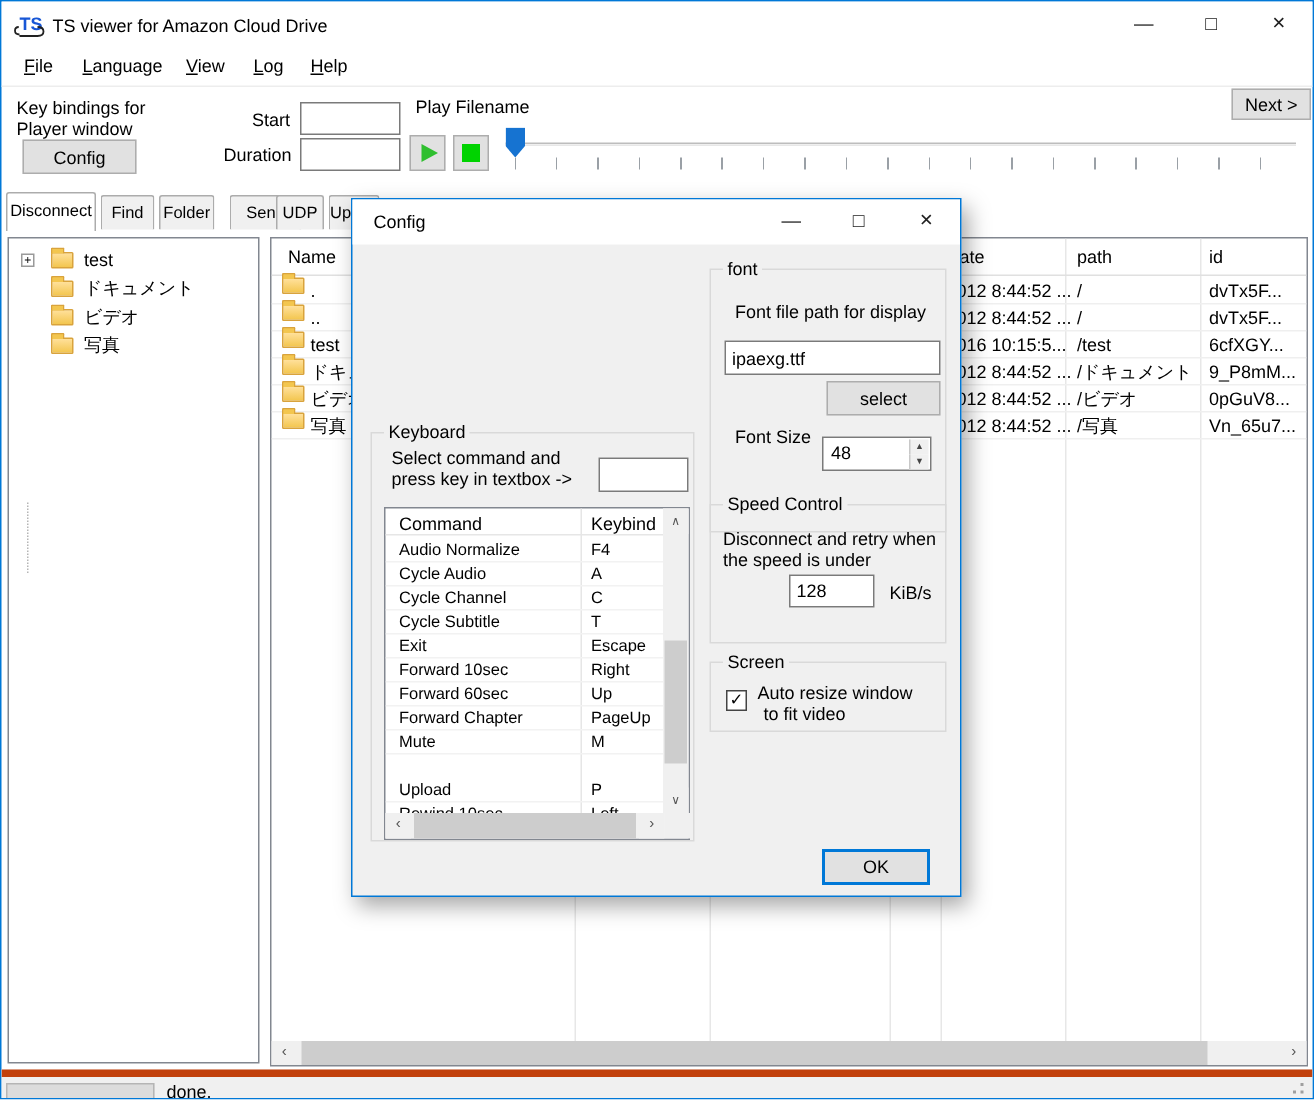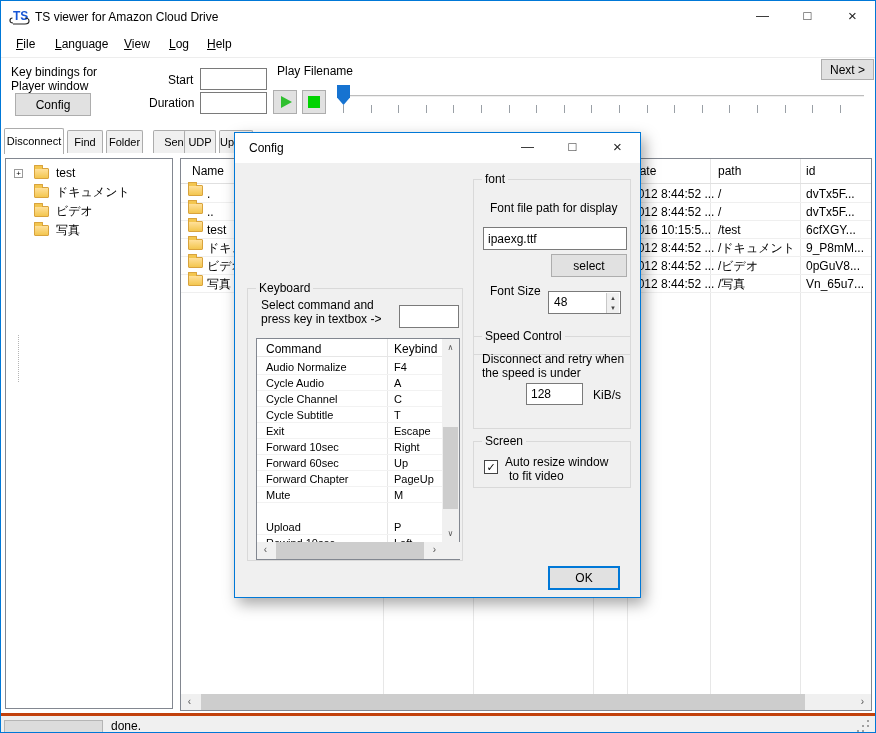--- a/index.html
+++ b/index.html
@@ -43,21 +43,21 @@
   .hcell { position:absolute; top:5px; font-size:12px; white-space:nowrap; }
   .lrow { position:absolute; left:0; width:100%; height:18px; border-bottom:1px solid #efefef; font-size:12px; line-height:18px; white-space:nowrap; }
   .lrow span { position:absolute; top:0; }
 
   
   .sb { position:absolute; background:#f0f0f0; }
   .sb-arrow { position:absolute; color:#555; font-size:10px; text-align:center; background:#f0f0f0; }
   .sb-thumb { position:absolute; background:#cdcdcd; }
 
   
-  .statusbar { position:absolute; left:0; top:712px; width:100%; height:20px; background:#f0f0f0; border-top:3px solid #c2410c; }
+  .statusbar { position:absolute; left:0; top:712px; width:100%; height:20px; background:#f0f0f0; border-top:5px solid #c2410c; }
   .grip { position:absolute; right:6px; top:14px; width:2px; height:2px; background:transparent;
     box-shadow: 0 0 #9f9f9f, -5px 0 #9f9f9f, -10px 0 #9f9f9f, 0 -5px #9f9f9f, -5px -5px #9f9f9f, 0 -10px #9f9f9f; }
 
   
   .dialog { position:absolute; left:233px; top:131px; width:407px; height:466px; background:#f0f0f0; border:1px solid #0078d7; box-shadow:4px 6px 14px rgba(0,0,0,.35); z-index:10; }
   .dlg-titlebar { position:absolute; left:0; top:0; width:100%; height:30px; background:#fff; }
   .dlg-title { position:absolute; left:14px; top:8px; font-size:12px; }
   .gb { position:absolute; border:1px solid #d9d9d9; }
   .gb > .gb-label { position:absolute; left:8px; top:-8px; background:#f0f0f0; padding:0 3px; font-size:12px; }
   .gtext { position:absolute; font-size:12px; white-space:nowrap; }

